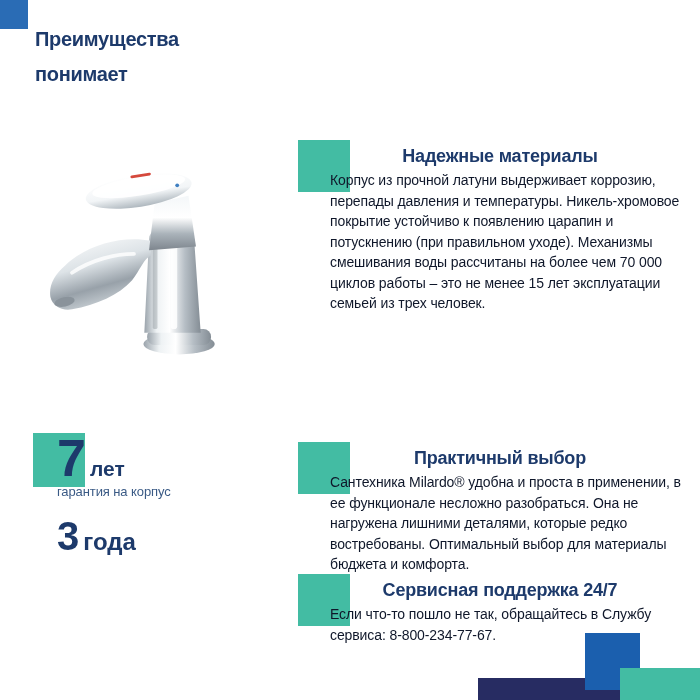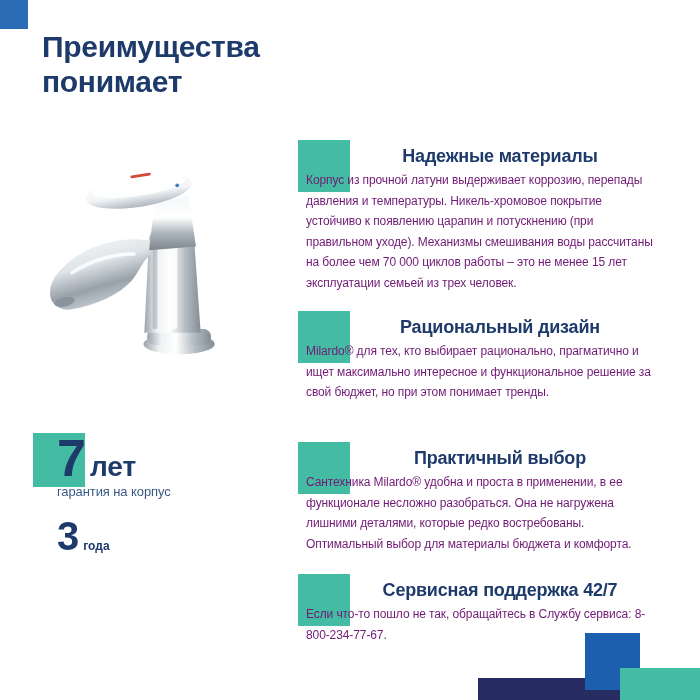--- a/index.html
+++ b/index.html
@@ -7,49 +7,49 @@
     position:relative;width:700px;height:700px;background:#ffffff;
     font-family:"Liberation Sans",sans-serif;overflow:hidden;
   }
   
   .sq-topleft{position:absolute;left:0;top:0;width:28px;height:29px;background:#2a6cb5;}
   .deco-navy{position:absolute;left:478px;top:678px;width:147px;height:22px;background:#272c62;z-index:1;}
   .deco-blue{position:absolute;left:585px;top:633px;width:55px;height:57px;background:#1b5fae;z-index:2;}
   .deco-teal{position:absolute;left:620px;top:668px;width:80px;height:32px;background:#43bca3;z-index:3;}
   
   .title{
-    position:absolute;left:35px;top:22px;margin:7px;
-    font-size:30px;line-height:35px;font-weight:bold;color:#1d3a6b;letter-spacing:-0.3px;
+    position:absolute;left:35px;top:22px;margin:0;
+    font-size:20px;line-height:35px;font-weight:bold;color:#1d3a6b;letter-spacing:-0.3px;
   }
   
   .product{position:absolute;left:36px;top:160px;width:196px;height:216px;}
   
   .section{position:absolute;left:298px;width:380px;}
   .section .marker{position:absolute;left:0;top:0;width:52px;height:52px;background:#43bca3;z-index:0;}
   .section h2{
     position:relative;z-index:1;margin:0 0 0 24px;padding-top:6px;
     font-size:18px;line-height:21px;font-weight:bold;color:#1d3a6b;letter-spacing:-0.2px;text-align:center;
   }
   .section p{
-    position:relative;z-index:1;margin:3px 0 0 8px;width:354px;
-    font-size:12px;line-height:20.5px;color:#701a75;letter-spacing:-0.1px;
+    position:relative;z-index:1;margin:3px 0 0 32px;width:354px;
+    font-size:14px;line-height:20.5px;color:#0f172a;letter-spacing:-0.1px;
   }
   .s1{top:140px;} .s2{top:311px;} .s3{top:442px;} .s4{top:574px;}
   
   .warranty{position:absolute;}
   .w7{left:33px;top:428px;}
   .w3{left:57px;top:517px;}
   .warranty .marker{position:absolute;left:0;top:5px;width:52px;height:54px;background:#43bca3;z-index:0;}
   .warranty .content{position:relative;z-index:1;margin-left:24px;padding-top:6px;}
   .w3 .content{margin-left:0;padding-top:0;}
   .numline{display:flex;align-items:baseline;gap:4px;color:#1d3a6b;}
   .w-num{font-weight:bold;font-size:52px;line-height:0.95;}
   .w3 .w-num{font-size:40px;}
-  .w-unit{font-weight:bold;font-size:28px;}
-  .w3 .w-unit{font-size:12px;}
+  .w-unit{font-weight:bold;font-size:21px;}
+  .w3 .w-unit{font-size:24px;}
   .w-cap{font-size:13px;color:#3a5a85;margin-top:1px;letter-spacing:-0.1px;}
 </style>
 </head>
 <body>
 
 <div class="canvas">
 
   <div class="sq-topleft"></div>
 
   <h1 class="title">
@@ -126,35 +126,30 @@
       </div>
     </div>
   </div>
 
   <div class="section s1">
     <div class="marker"></div>
     <h2>Надежные материалы</h2>
     <p>Корпус из прочной латуни выдерживает коррозию, перепады давления и температуры. Никель-хромовое покрытие устойчиво к появлению царапин и потускнению (при правильном уходе). Механизмы смешивания воды рассчитаны на более чем 70 000 циклов работы – это не менее 15 лет эксплуатации семьей из трех человек.</p>
   </div>
 
-  <div class="section s2">
-    <div class="marker"></div>
-    <h2>Рациональный дизайн</h2>
-    <p>Milardo® для тех, кто выбирает рационально, прагматично и ищет максимально интересное и функциональное решение за свой бюджет, но при этом понимает тренды.</p>
-  </div>
 
   <div class="section s3">
     <div class="marker"></div>
     <h2>Практичный выбор</h2>
     <p>Сантехника Milardo® удобна и проста в применении, в ее функционале несложно разобраться. Она не нагружена лишними деталями, которые редко востребованы. Оптимальный выбор для материалы бюджета и комфорта.</p>
   </div>
 
   <div class="section s4">
     <div class="marker"></div>
-    <h2>Сервисная поддержка 42/7</h2>
+    <h2>Сервисная поддержка 24/7</h2>
     <p>Если что-то пошло не так, обращайтесь в Службу сервиса: 8-800-234-77-67.</p>
   </div>
 
   <div class="deco-navy"></div>
   <div class="deco-blue"></div>
   <div class="deco-teal"></div>
 
 </div>
 
 </body></html>

